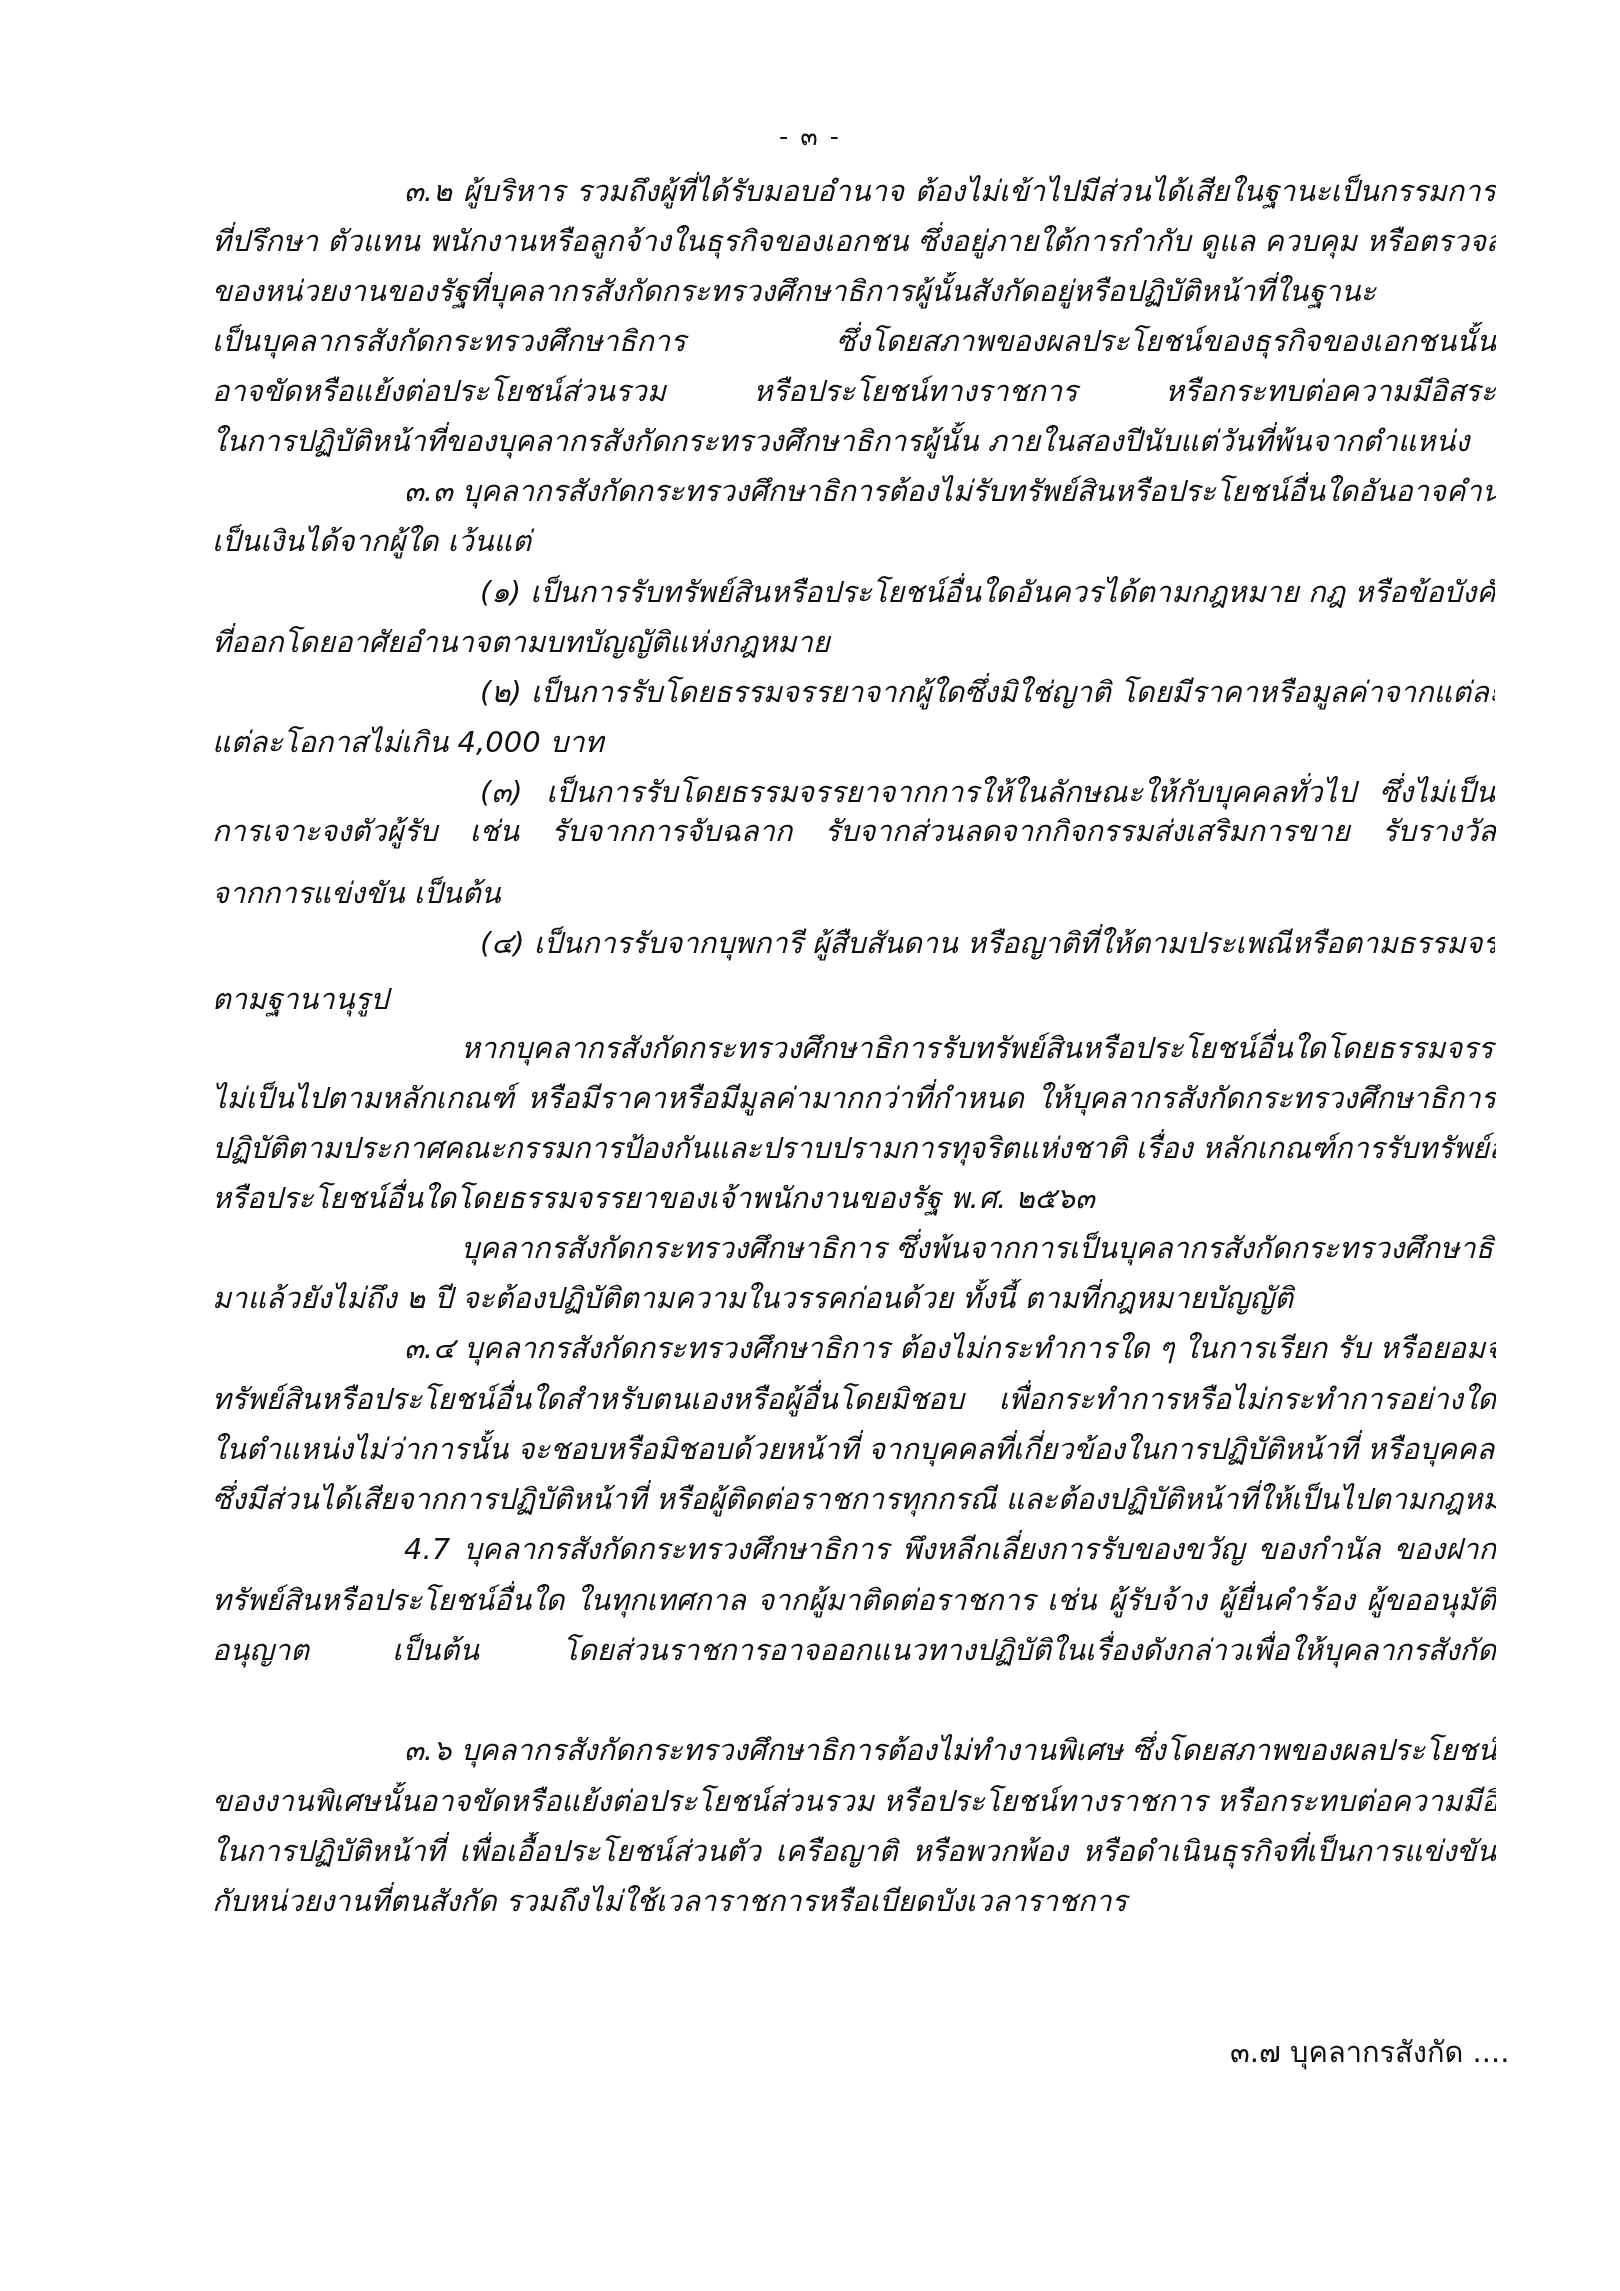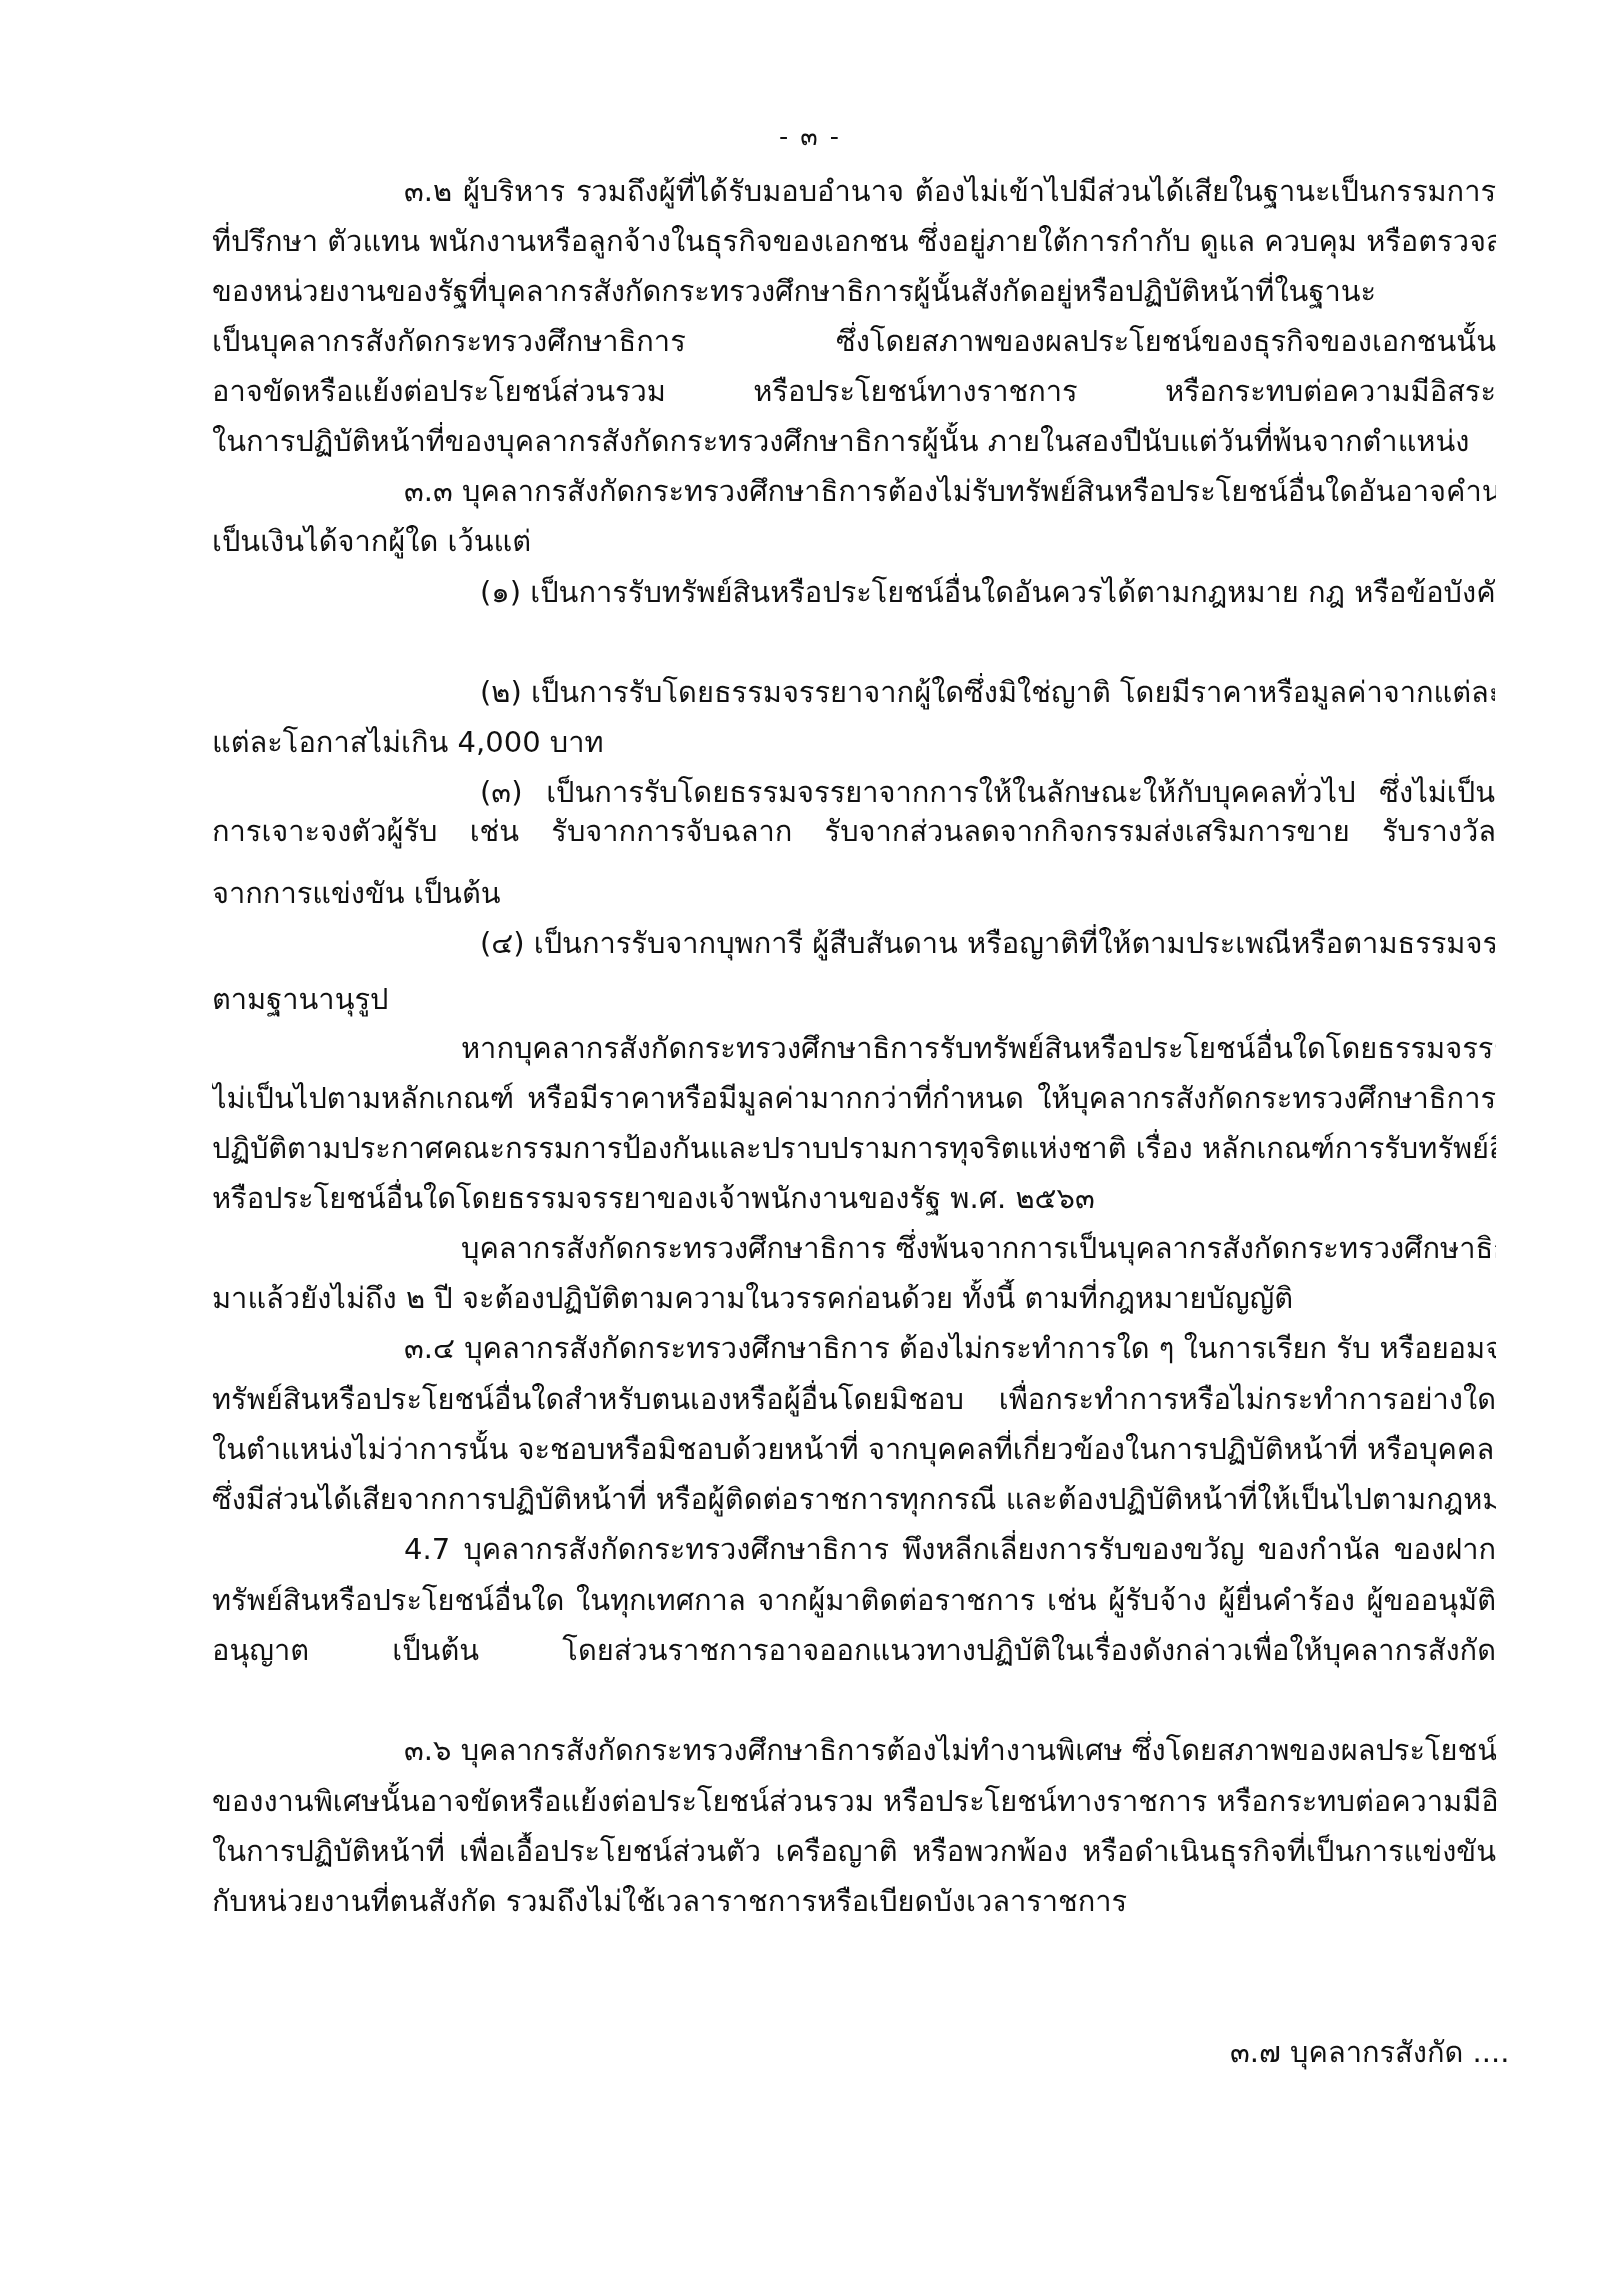--- a/index.html
+++ b/index.html
@@ -2,21 +2,21 @@
 <html><head>
 <meta charset="utf-8">
 <style>
   html, body { margin: 0; padding: 0; background: #ffffff; }
   body { width: 1620px; height: 2292px; position: relative; overflow: hidden;
          font-family: "DejaVu Sans", "Liberation Sans", sans-serif; color: #111; }
   .page { position: absolute; left: 0; top: 0; width: 1620px; height: 2292px; background: #fff; }
   .page-num { position: absolute; top: 116px; left: 0; width: 1620px; text-align: center;
               font-size: 25.5px; letter-spacing: 2px; }
   .line { position: absolute; left: 212px; width: 1284px; font-size: 29px; line-height: 39px;
-          white-space: nowrap; overflow: hidden; }
+          white-space: nowrap; overflow: hidden; font-style: italic; }
   .just { text-align: justify; text-align-last: justify; }
   .ind1 { left: 404px; width: 1092px; }
   .ind2 { left: 480px; width: 1015px; }
   .ind3 { left: 461px; width: 1035px; }
   .footer-next { position: absolute; top: 2029px; left: 1230px; font-size: 29px; white-space: nowrap; }
 </style>
 </head>
 <body>
 
 <div class="page">
@@ -26,20 +26,21 @@
   <div class="line just" style="top:222px">ที่ปรึกษา ตัวแทน พนักงานหรือลูกจ้างในธุรกิจของเอกชน ซึ่งอยู่ภายใต้การกำกับ ดูแล ควบคุม หรือตรวจสอบ</div>
   <div class="line just" style="top:272px">ของหน่วยงานของรัฐที่บุคลากรสังกัดกระทรวงศึกษาธิการผู้นั้นสังกัดอยู่หรือปฏิบัติหน้าที่ในฐานะ</div>
   <div class="line just" style="top:322px">เป็นบุคลากรสังกัดกระทรวงศึกษาธิการ ซึ่งโดยสภาพของผลประโยชน์ของธุรกิจของเอกชนนั้น</div>
   <div class="line just" style="top:372px">อาจขัดหรือแย้งต่อประโยชน์ส่วนรวม หรือประโยชน์ทางราชการ หรือกระทบต่อความมีอิสระ</div>
   <div class="line" style="top:422px">ในการปฏิบัติหน้าที่ของบุคลากรสังกัดกระทรวงศึกษาธิการผู้นั้น ภายในสองปีนับแต่วันที่พ้นจากตำแหน่ง</div>
 
   <div class="line just ind1" style="top:472px">๓.๓ บุคลากรสังกัดกระทรวงศึกษาธิการต้องไม่รับทรัพย์สินหรือประโยชน์อื่นใดอันอาจคำนวณ</div>
   <div class="line" style="top:522px">เป็นเงินได้จากผู้ใด เว้นแต่</div>
 
   <div class="line just ind2" style="top:573px">(๑) เป็นการรับทรัพย์สินหรือประโยชน์อื่นใดอันควรได้ตามกฎหมาย กฎ หรือข้อบังคับ</div>
+  <div class="line" style="top:623px">ที่ออกโดยอาศัยอำนาจตามบทบัญญัติแห่งกฎหมาย</div>
 
   <div class="line just ind2" style="top:673px">(๒) เป็นการรับโดยธรรมจรรยาจากผู้ใดซึ่งมิใช่ญาติ โดยมีราคาหรือมูลค่าจากแต่ละบุคคล</div>
   <div class="line" style="top:723px">แต่ละโอกาสไม่เกิน 4,000 บาท</div>
 
   <div class="line just ind2" style="top:773px">(๓) เป็นการรับโดยธรรมจรรยาจากการให้ในลักษณะให้กับบุคคลทั่วไป ซึ่งไม่เป็น</div>
   <div class="line just" style="top:812px">การเจาะจงตัวผู้รับ เช่น รับจากการจับฉลาก รับจากส่วนลดจากกิจกรรมส่งเสริมการขาย รับรางวัล</div>
   <div class="line" style="top:874px">จากการแข่งขัน เป็นต้น</div>
 
   <div class="line just ind2" style="top:924px">(๔) เป็นการรับจากบุพการี ผู้สืบสันดาน หรือญาติที่ให้ตามประเพณีหรือตามธรรมจรรยา</div>
   <div class="line" style="top:980px">ตามฐานานุรูป</div>

